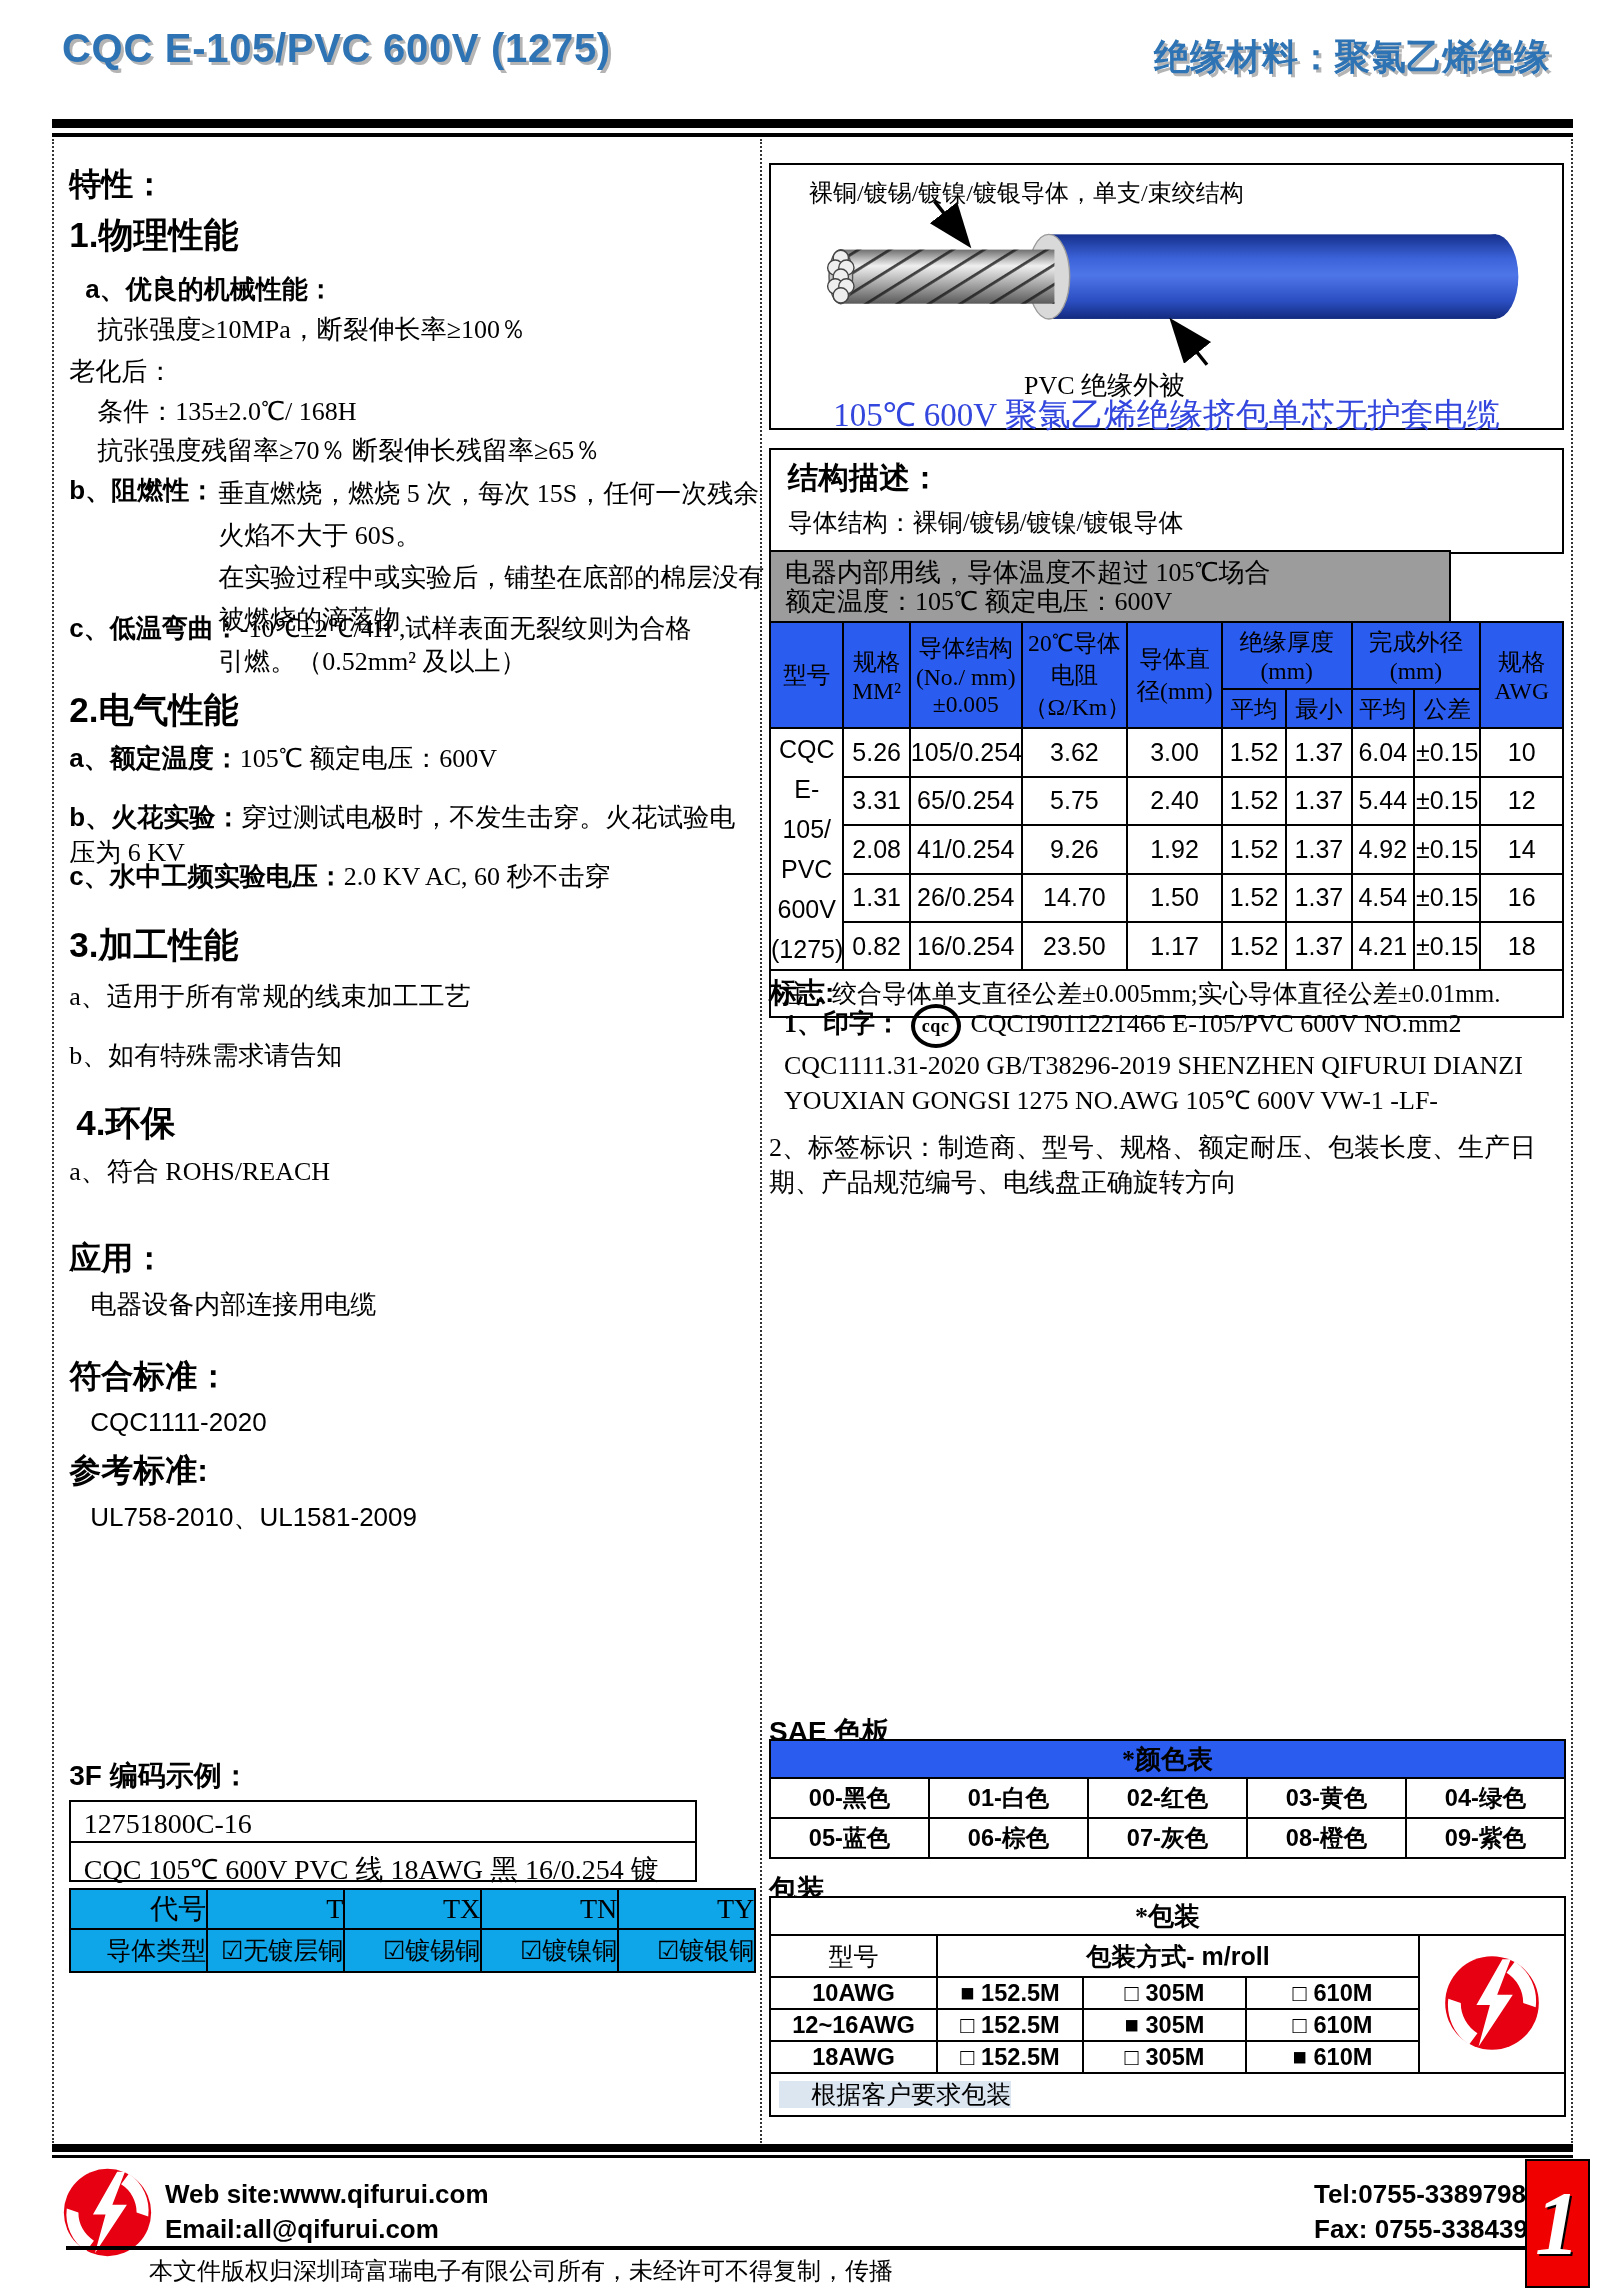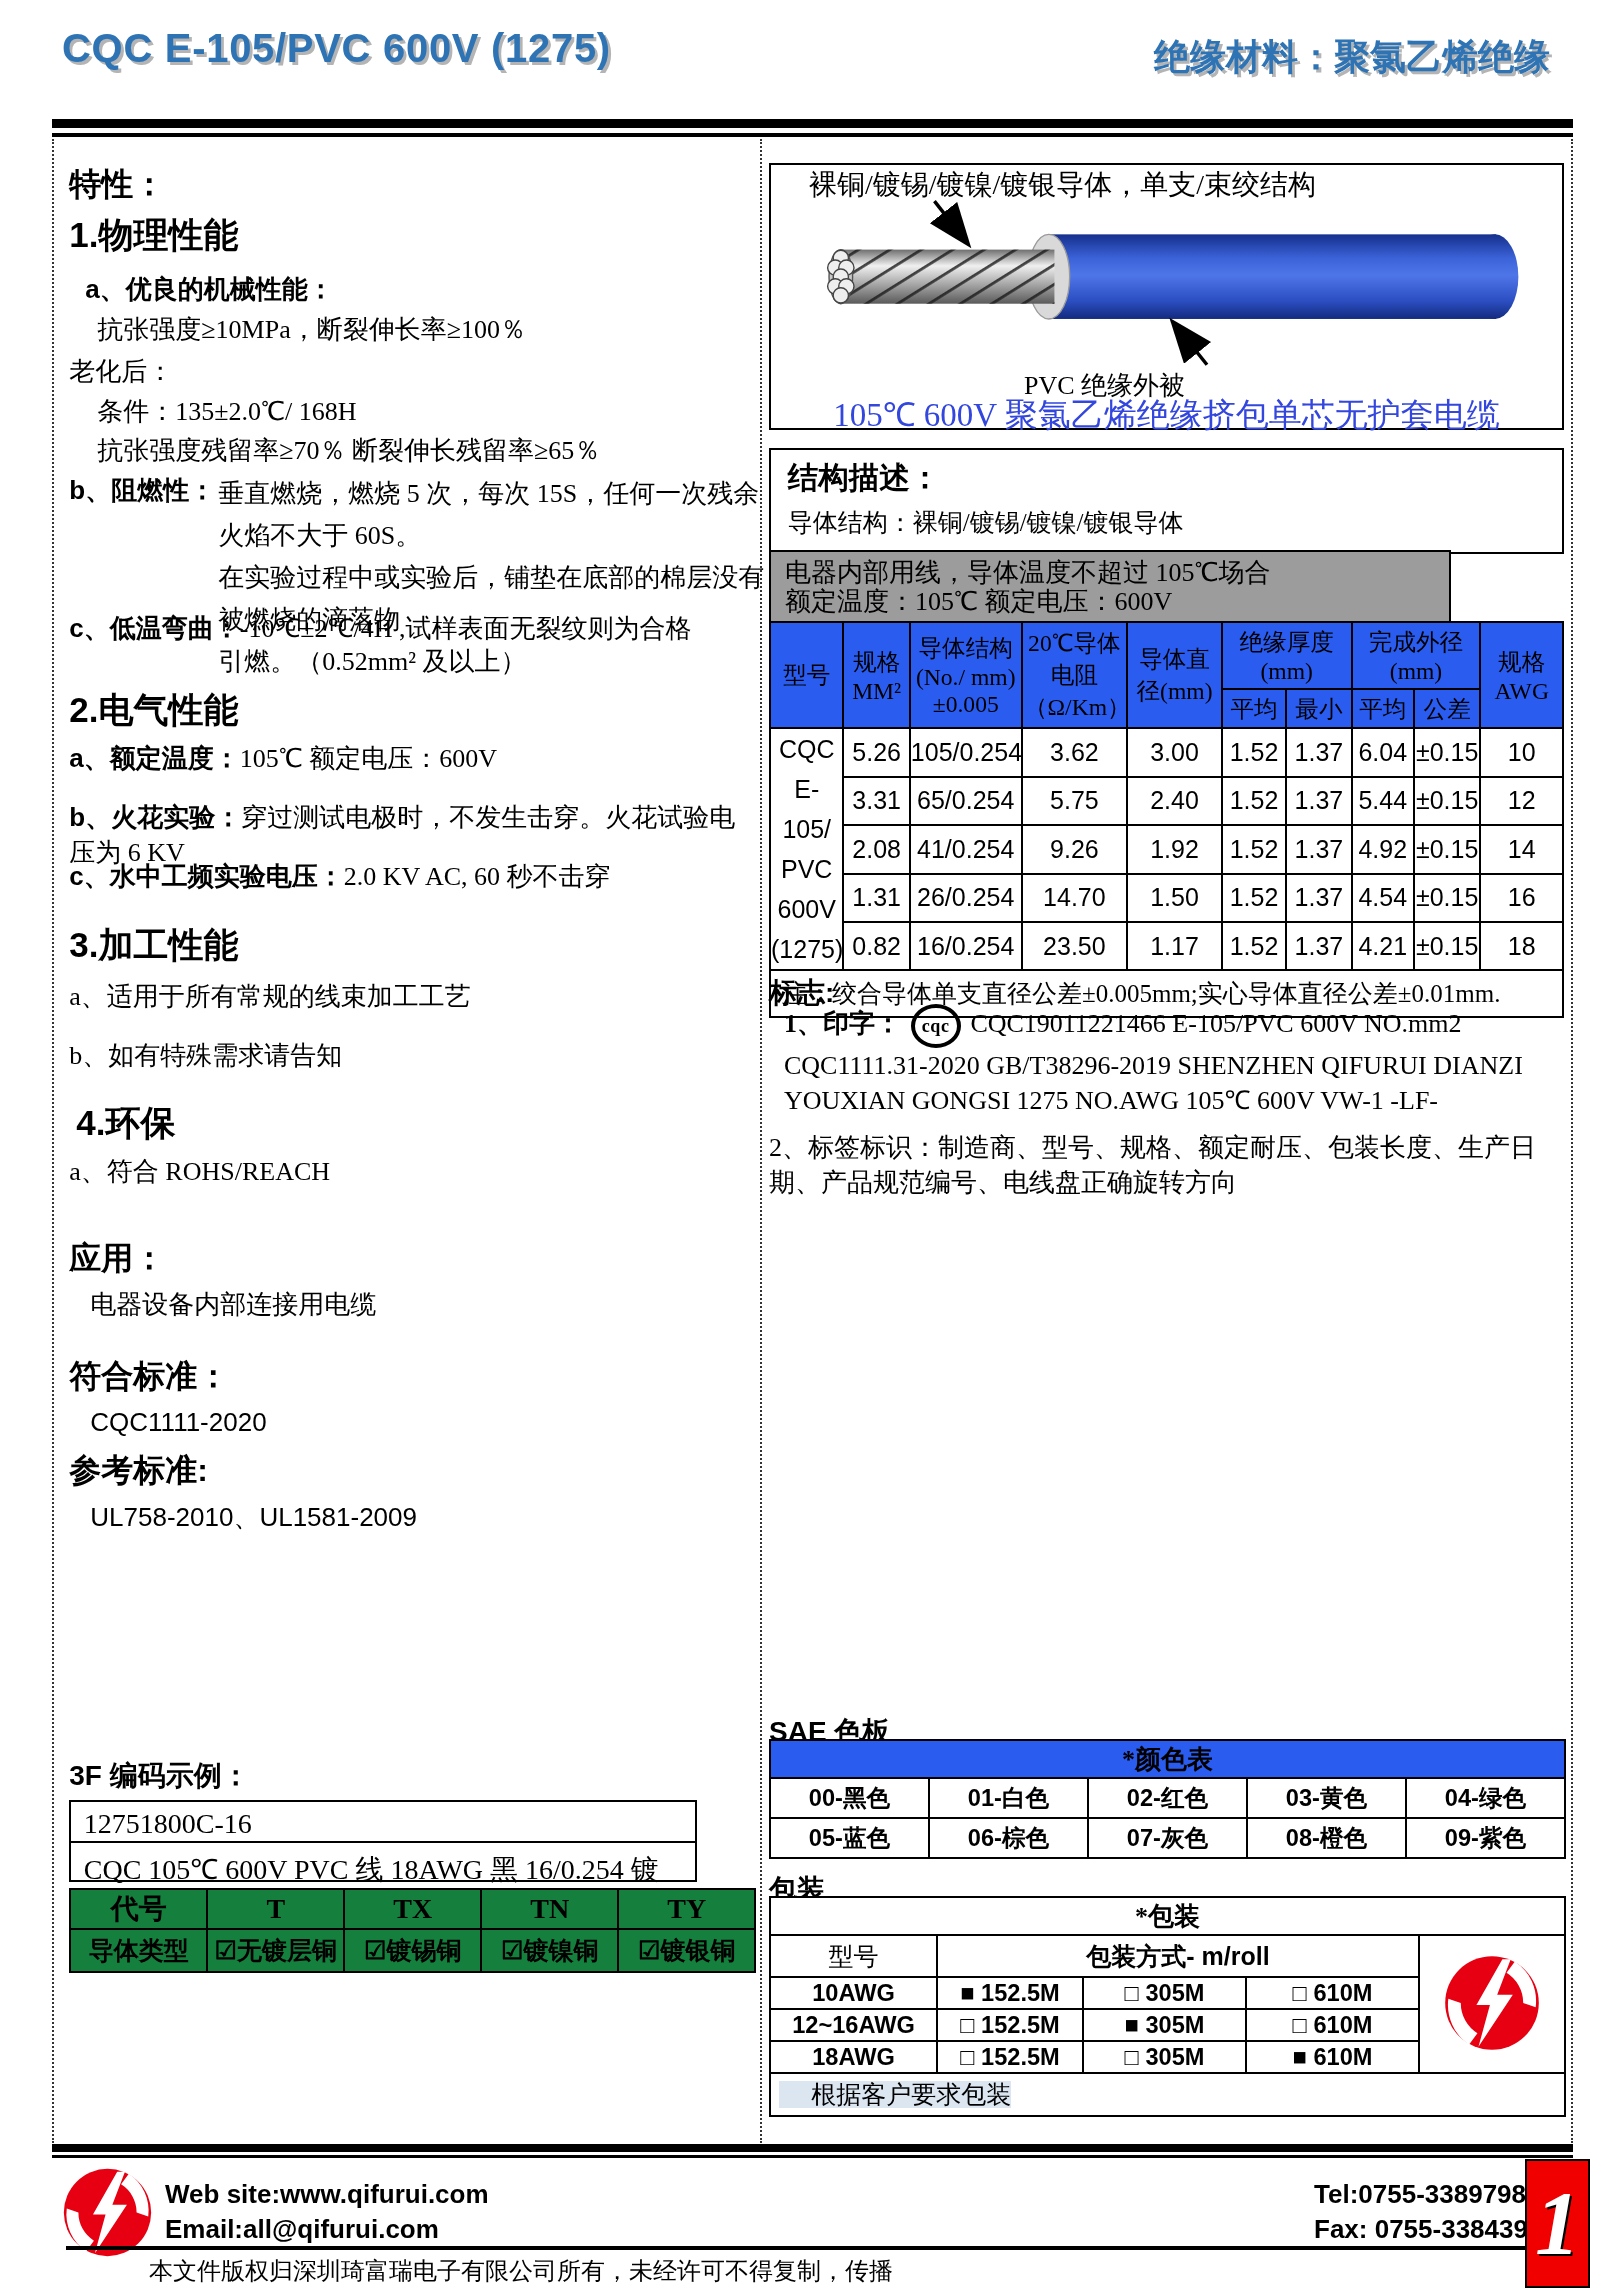--- a/index.html
+++ b/index.html
@@ -30,21 +30,21 @@
   .pre { white-space:pre-line; }
 
   .col-left  { position:absolute; left:15.3px; top:0; width:688px; }
   .col-right { position:absolute; left:715px; top:0; width:797px; }
 
   .flame-block { display:flex; }
   .flame-block .txt { width:548px; line-height:42px; }
 
   
   .diagram-box { position:absolute; top:24px; left:0; width:795px; height:267px; border:2.1px solid #000; background:#fff; }
-  .diag-label1 { position:absolute; left:38px; top:1px; font-size:28px; }
+  .diag-label1 { position:absolute; left:38px; top:12px; font-size:24px; }
   .diag-label2 { position:absolute; left:253px; top:203px; font-size:26px; }
   .diag-title  { position:absolute; left:0; top:226px; width:100%; text-align:center;
                  font-size:33px; color:#3346dd; font-family:"Liberation Serif", serif; }
   .cable-svg { position:absolute; left:0; top:0; width:795px; height:267px; }
 
   
   .structure-box { position:absolute; top:309px; left:0; width:795px; height:106px; border:2.1px solid #000; padding:8.3px 16.7px; }
   .structure-box .head { font-size:30.5px; font-weight:bold; }
   .structure-box .line { font-size:25px; margin-top:7px; }
 
@@ -87,21 +87,21 @@
   .pack-note { text-align:left !important; font-size:25px; padding:4.2px 8.3px; font-family:"Liberation Serif", serif; height:35px; }
   .pack-note span { background:#dce6f1;padding-left:32px; }
   .logo-cell svg { width:104px; height:104px; }
 
   
   .code-head { position:absolute; top:1618px; left:0; }
   .code-box { position:absolute; top:1661px; left:0; width:628px; border:2.1px solid #000; }
   .code-box .row { font-size:28px; padding:5.6px 12.5px; height:39px; font-family:"Liberation Serif", serif; }
   .code-box .row + .row { border-top:2.1px solid #000; }
   .cond-table { position:absolute; top:1749px; left:0; width:687px; }
-  .cond-table td { border:2.1px solid #000; text-align:center; background:#15803d; font-family:"Liberation Serif", serif;font-weight:bold; }
+  .cond-table td { border:2.1px solid #000; text-align:right; background:#0ea5e9; font-family:"Liberation Serif", serif; }
   .cond-table .h td { height:35px; font-size:28px; }
   .cond-table .r td { height:43px; font-size:25px; }
 
   
   .f-rule-thick { position:absolute; left:52px; top:2144px; width:1521px; height:8.3px; background:#000; }
   .f-rule-thin  { position:absolute; left:52px; top:2155px; width:1521px; height:2.8px; background:#000; }
   .footer-logo { position:absolute; left:59px; top:2164px; width:97px; height:97px; }
   .f-web   { position:absolute; left:165px; top:2179px; font-size:26px; font-weight:bold; }
   .f-email { position:absolute; left:165px; top:2214px; font-size:26px; font-weight:bold; }
   .f-tel { position:absolute; left:1314px; top:2179px; font-size:26px; font-weight:bold; }

